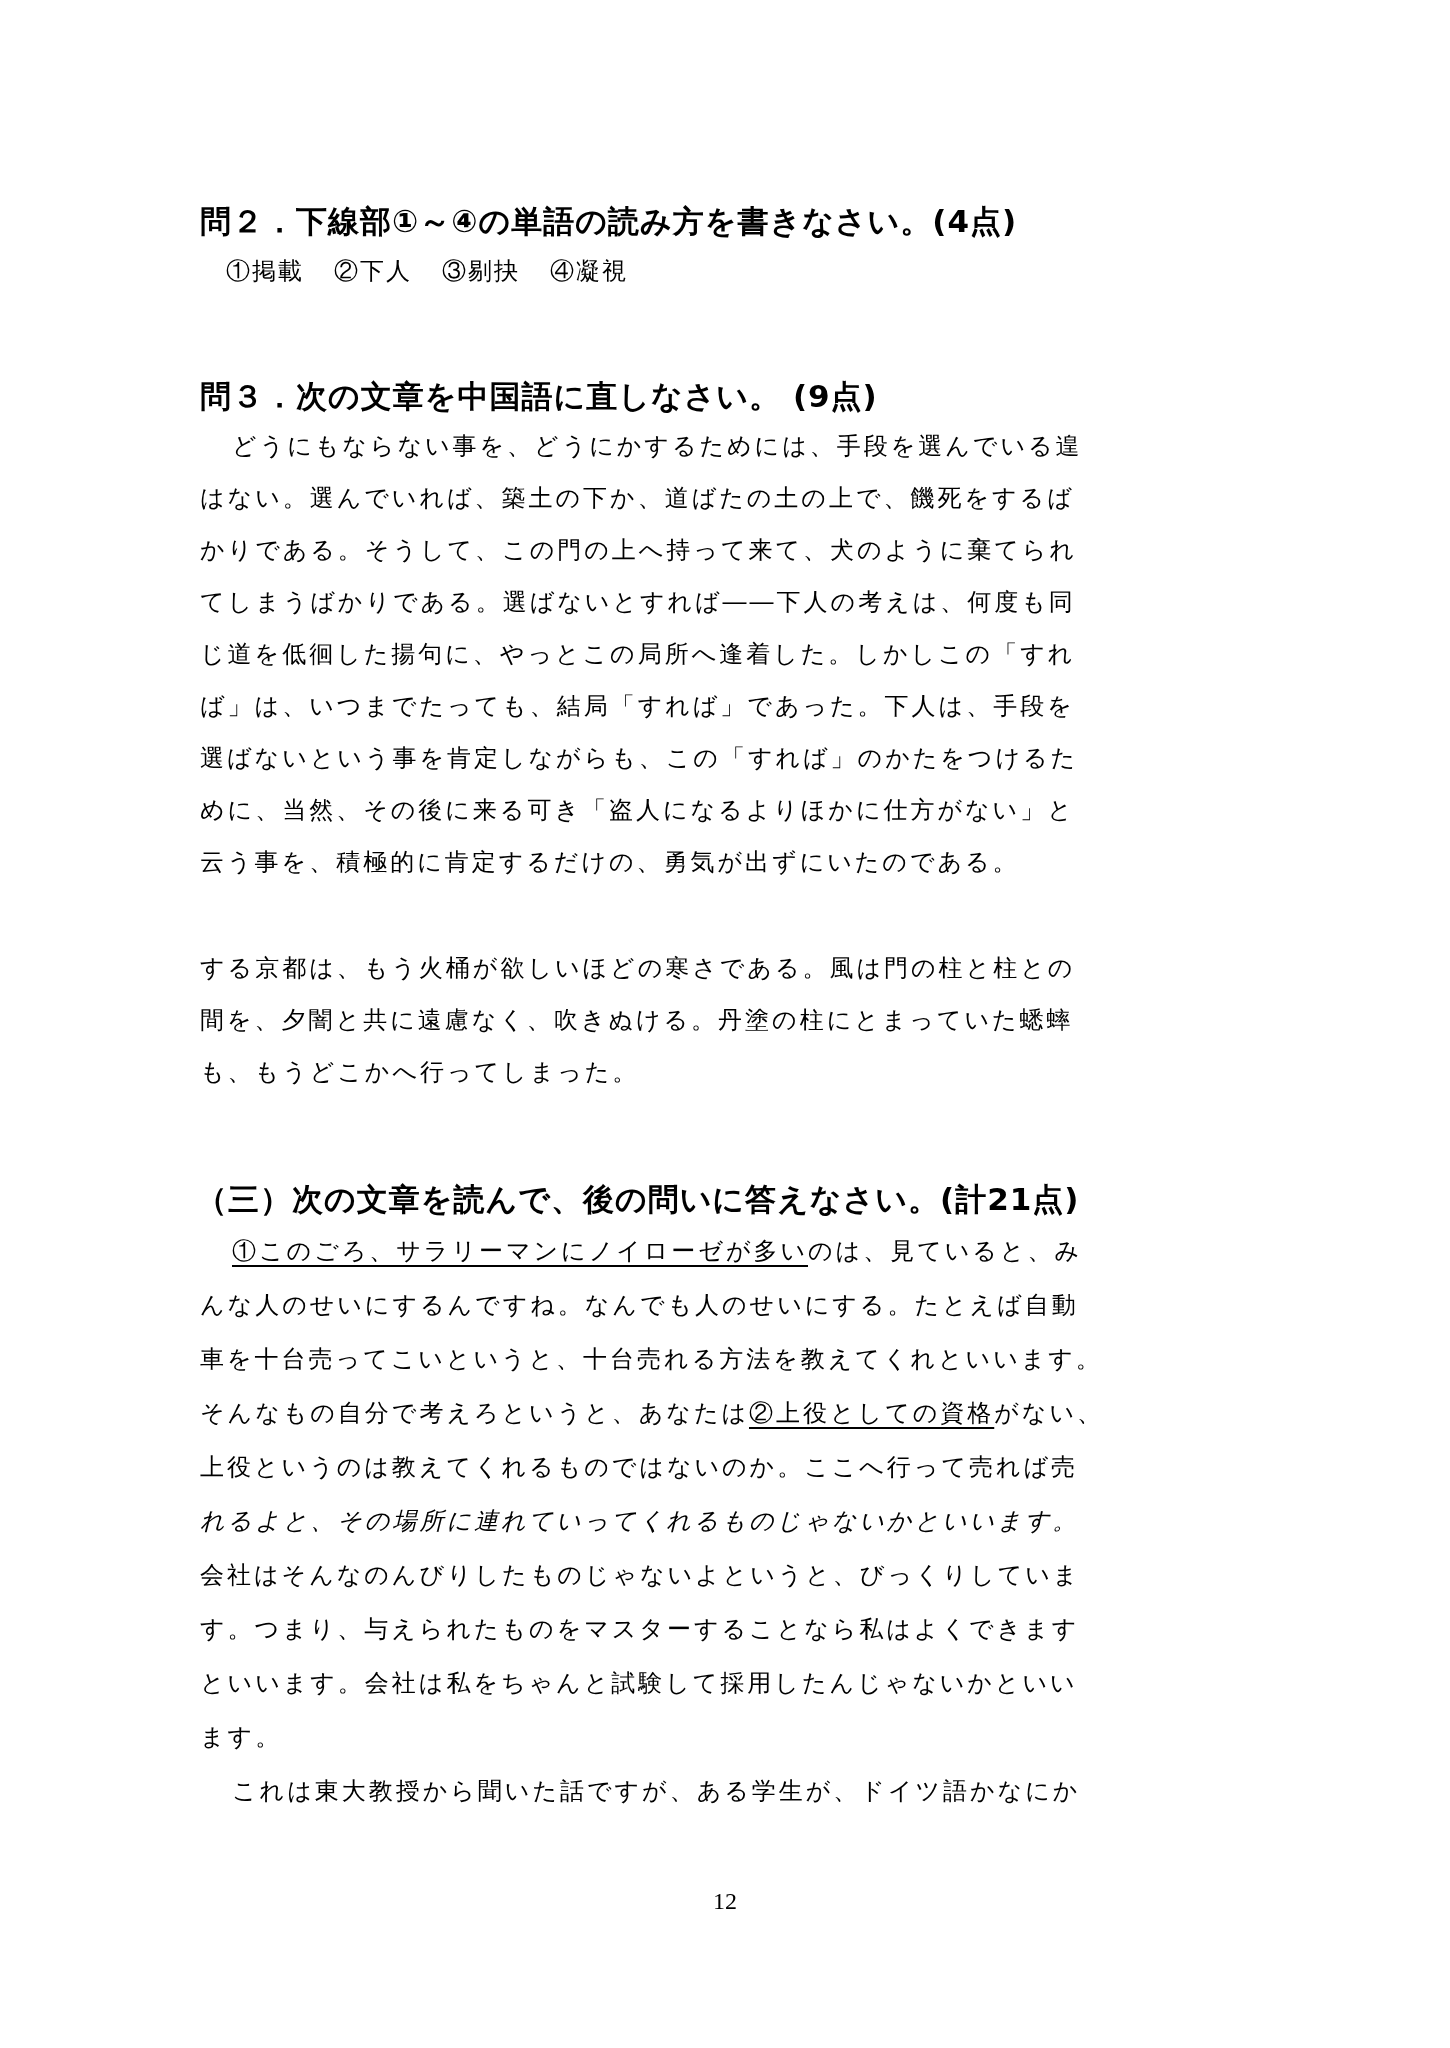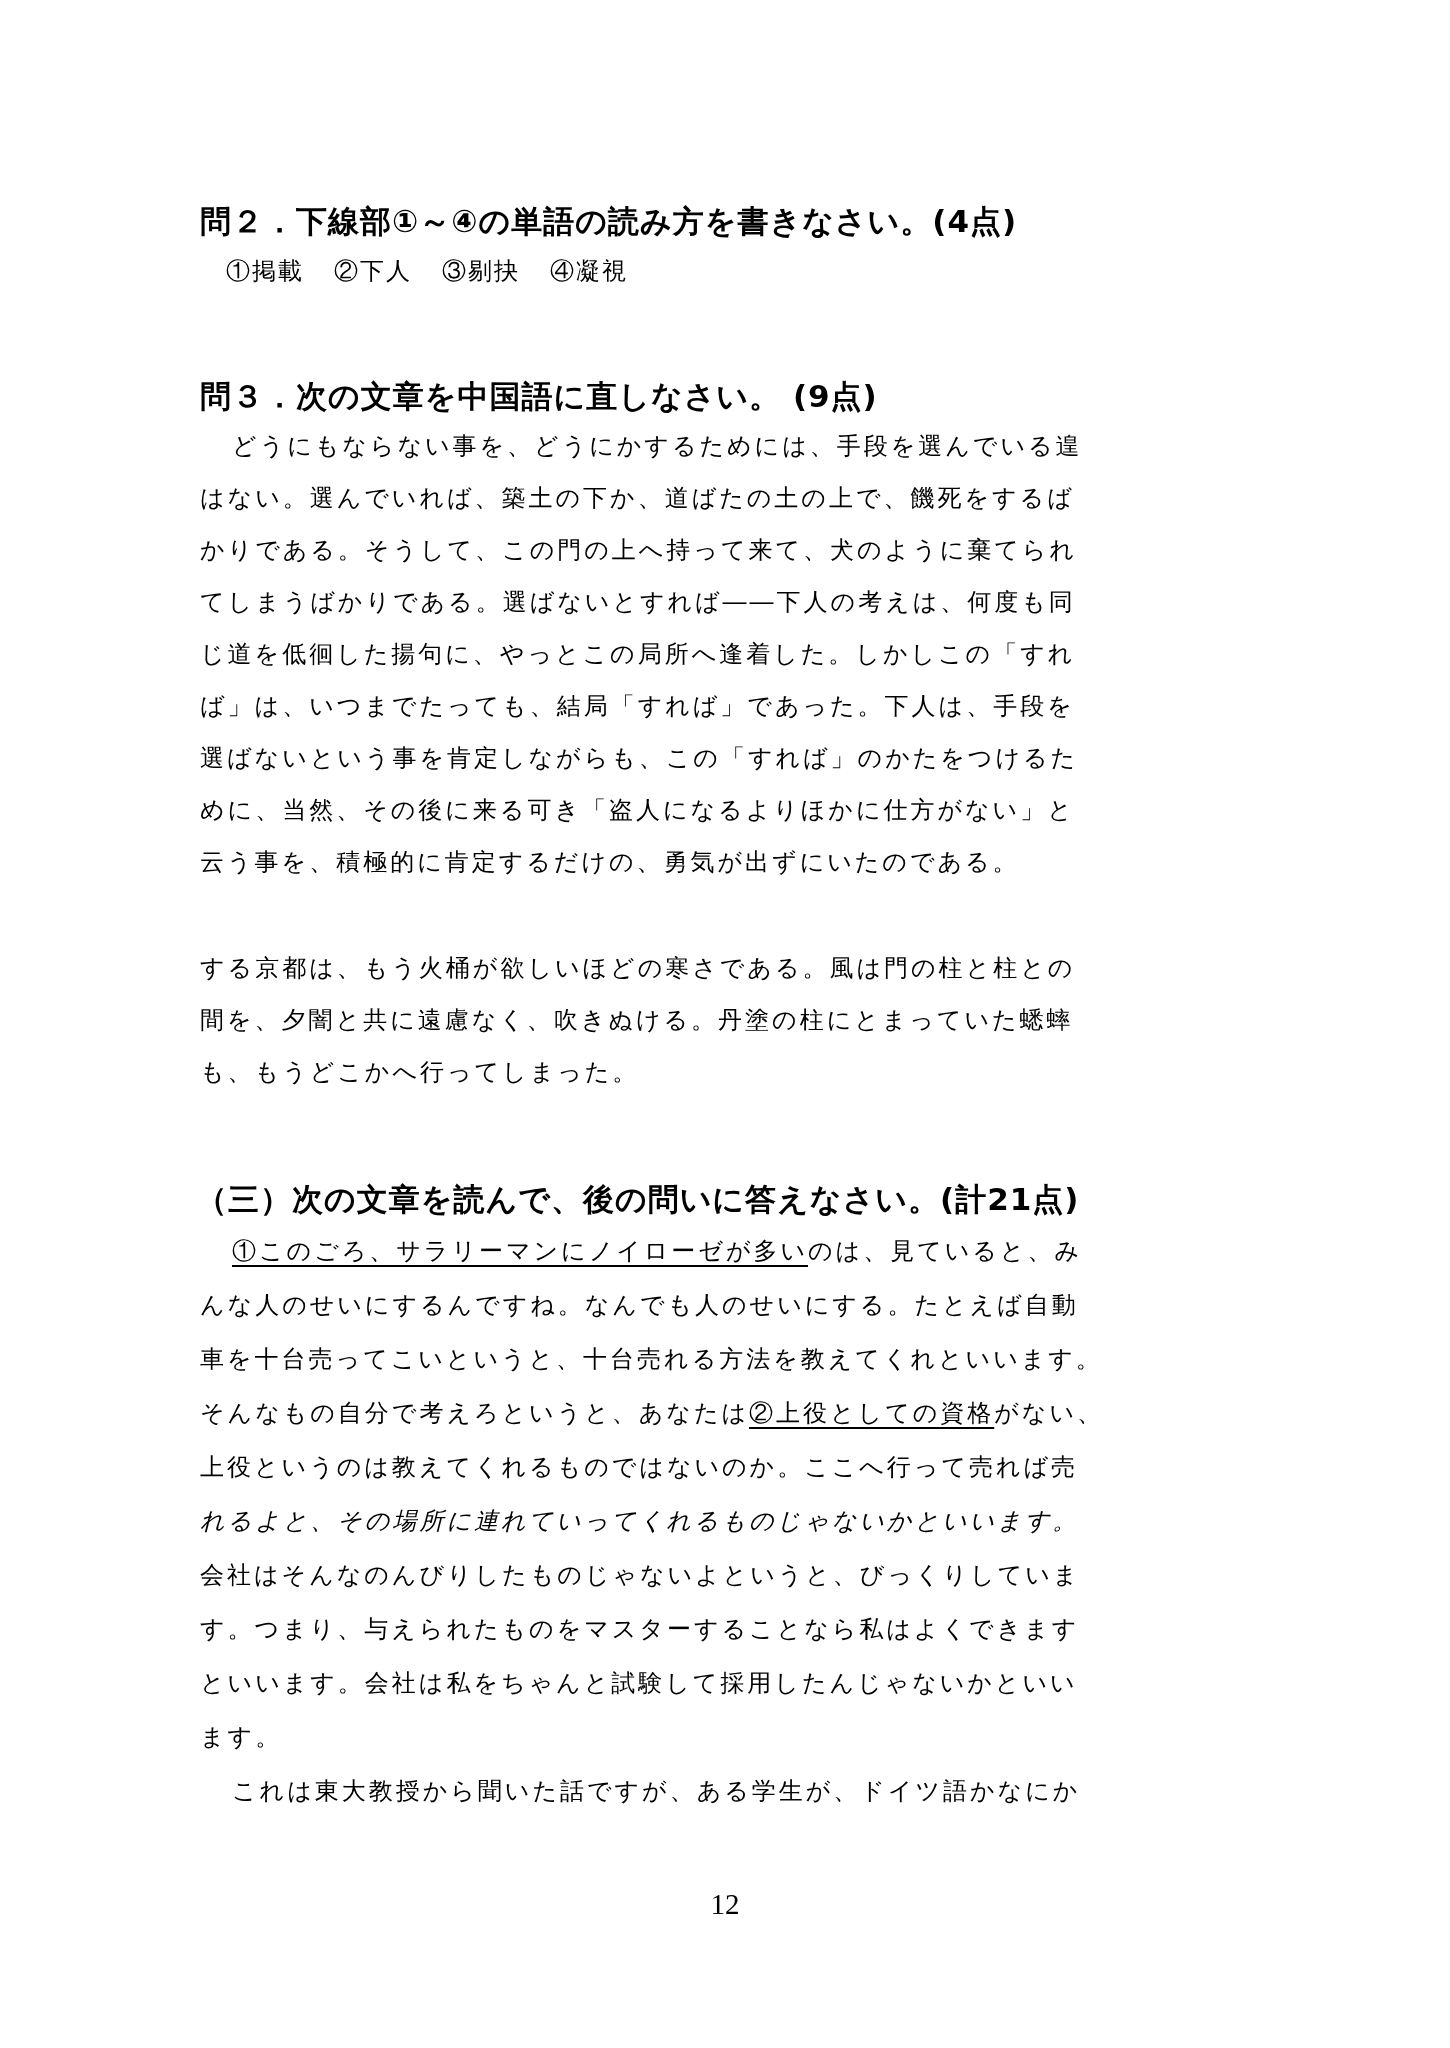--- a/index.html
+++ b/index.html
@@ -43,21 +43,21 @@
       text-decoration-thickness: 2px;
       text-underline-offset: 6px;
     }
     .page-number {
       position: absolute;
       left: 0;
       width: 1450px;
       top: 1888px;
       text-align: center;
       font-family: "Liberation Serif", serif;
-      font-size: 29px;
+      font-size: 24px;
     }
   </style>
 </head>
 <body>
 
 <div class="page">
 
   <div class="line heading" style="top:198px;">問２．下線部①～④の単語の読み方を書きなさい。(4点)</div>
   <div class="line vocab" style="top:248px;">
     <span>①掲載</span><span>②下人</span><span>③剔抉</span><span>④凝視</span>

